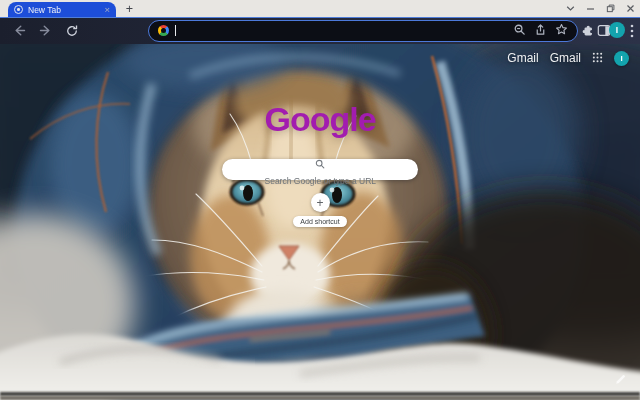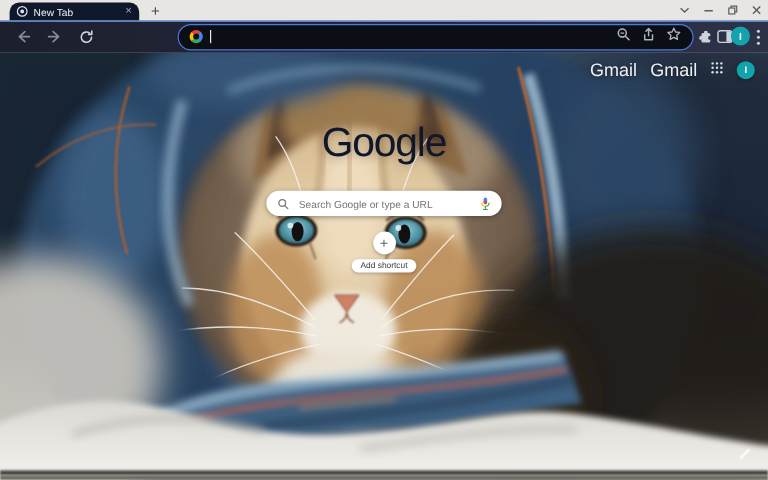--- a/index.html
+++ b/index.html
@@ -1,21 +1,21 @@
 <!DOCTYPE html>
 <html><head>
 <meta charset="utf-8">
 <style>
   html,body{margin:0;padding:0;background:#000;}
   *{box-sizing:border-box;font-family:"Liberation Sans","DejaVu Sans",sans-serif;}
   .screen{position:relative;width:640px;height:400px;overflow:hidden;background:#c9c6c1;}
 
   
   .frame{position:relative;height:17px;background:#e8e6e2;}
-  .tab{position:absolute;left:8px;top:2px;width:108px;height:15px;background:#0f172a;
+  .tab{position:absolute;left:8px;top:2px;width:108px;height:15px;background:#1d4ed8;
        border-radius:8px 8px 0 0;display:flex;align-items:center;gap:5px;padding:0 6px;}
   .tab-favicon{width:9px;height:9px;border:1.5px solid #dde2ef;border-radius:50%;position:relative;flex:none;}
   .tab-favicon::after{content:"";position:absolute;left:2px;top:2px;width:2.5px;height:2.5px;border-radius:50%;background:#dde2ef;}
   .tab-title{flex:1;font-size:8.5px;color:#eef1f8;white-space:nowrap;overflow:hidden;}
   .tab-close{font-size:9.5px;color:#a9aec2;line-height:1;cursor:default;}
   .newtab-btn{position:absolute;left:121px;top:0;width:17px;height:17px;display:flex;align-items:center;
        justify-content:center;font-size:12.5px;color:#43464c;}
   .win-controls{position:absolute;right:5px;top:0;height:17px;display:flex;align-items:center;gap:11px;}
   .win-controls svg{display:block;}
 
@@ -31,26 +31,26 @@
   .caret{width:1px;height:11px;background:#e8eaed;flex:none;}
   .omni-input{flex:1;background:transparent;border:none;outline:none;color:#e8eaed;font-size:9px;min-width:0;}
   .omni-icons{display:flex;align-items:center;gap:8px;flex:none;}
   .avatar{border-radius:50%;background:#13a3ad;color:#fff;display:flex;align-items:center;justify-content:center;font-weight:bold;}
   .avatar.tb{position:absolute;left:609px;top:4px;width:16px;height:16px;font-size:8.5px;}
 
   
   .page{position:relative;height:356px;overflow:hidden;}
   .photo{position:absolute;left:0;top:0;width:640px;height:356px;}
   .ntp-top{position:absolute;top:5px;right:11px;display:flex;align-items:center;gap:11px;z-index:3;}
-  .ntp-link{font-size:15px;color:rgba(255,255,255,.93);text-shadow:0 1px 3px rgba(10,20,30,.55);}
+  .ntp-link{font-size:12px;color:rgba(255,255,255,.93);text-shadow:0 1px 3px rgba(10,20,30,.55);}
   .ntp-avatar{width:15px;height:15px;font-size:8px;box-shadow:0 1px 3px rgba(0,0,0,.35);}
-  .logo{position:absolute;top:56px;left:0;width:100%;text-align:center;font-size:34px;font-weight:400;
-       color:#0f172a;letter-spacing:-1px;text-shadow:0 1px 8px rgba(40,30,20,.35);z-index:3;}
+  .logo{position:absolute;top:56px;left:0;width:100%;text-align:center;font-size:34px;font-weight:700;
+       color:#a21caf;letter-spacing:-1px;text-shadow:0 1px 8px rgba(40,30,20,.35);z-index:3;}
   .searchbar{position:absolute;left:222px;top:115px;width:196px;height:21px;background:#fff;border-radius:11px;
-       box-shadow:0 1px 4px rgba(25,28,35,.4);display:flex;align-items:center;gap:6px;padding:0 9px;z-index:3;}
+       box-shadow:0 1px 4px rgba(25,28,35,.4);display:flex;align-items:center;gap:6px;padding:0 9px;z-index:3;flex-direction:column;}
   .search-input{flex:1;border:none;outline:none;background:transparent;font-size:8.5px;color:#202124;min-width:0;}
   .search-input::placeholder{color:#70757a;}
   .shortcut{position:absolute;left:0;top:149px;width:100%;display:flex;flex-direction:column;align-items:center;z-index:3;}
   .shortcut-circle{width:19px;height:19px;border-radius:50%;background:#fff;box-shadow:0 1px 3px rgba(0,0,0,.3);
        display:flex;align-items:center;justify-content:center;font-size:12px;color:#5f6368;line-height:1;}
   .shortcut-label{margin-top:4px;background:#fff;border-radius:7px;padding:2px 7px;font-size:7px;color:#3c4043;
        box-shadow:0 1px 3px rgba(0,0,0,.25);}
   .customize{position:absolute;right:13px;bottom:10px;z-index:3;opacity:.8;}
 </style>
 </head>

